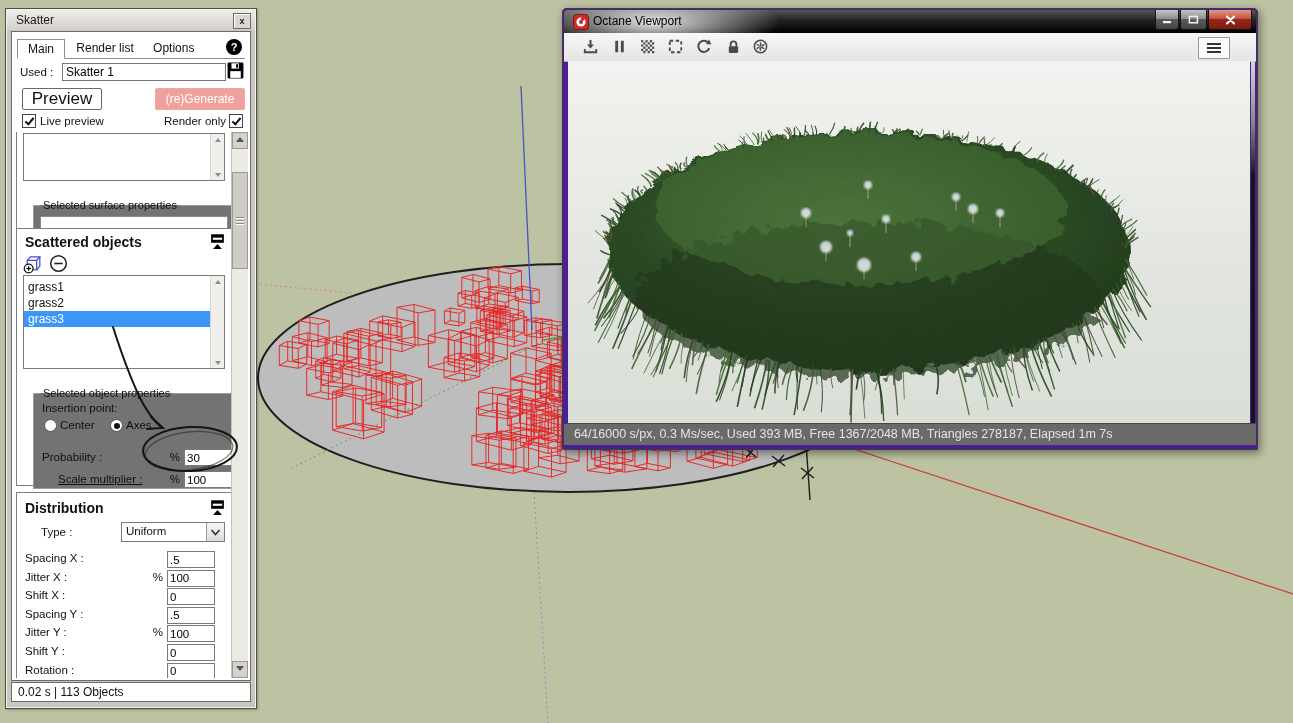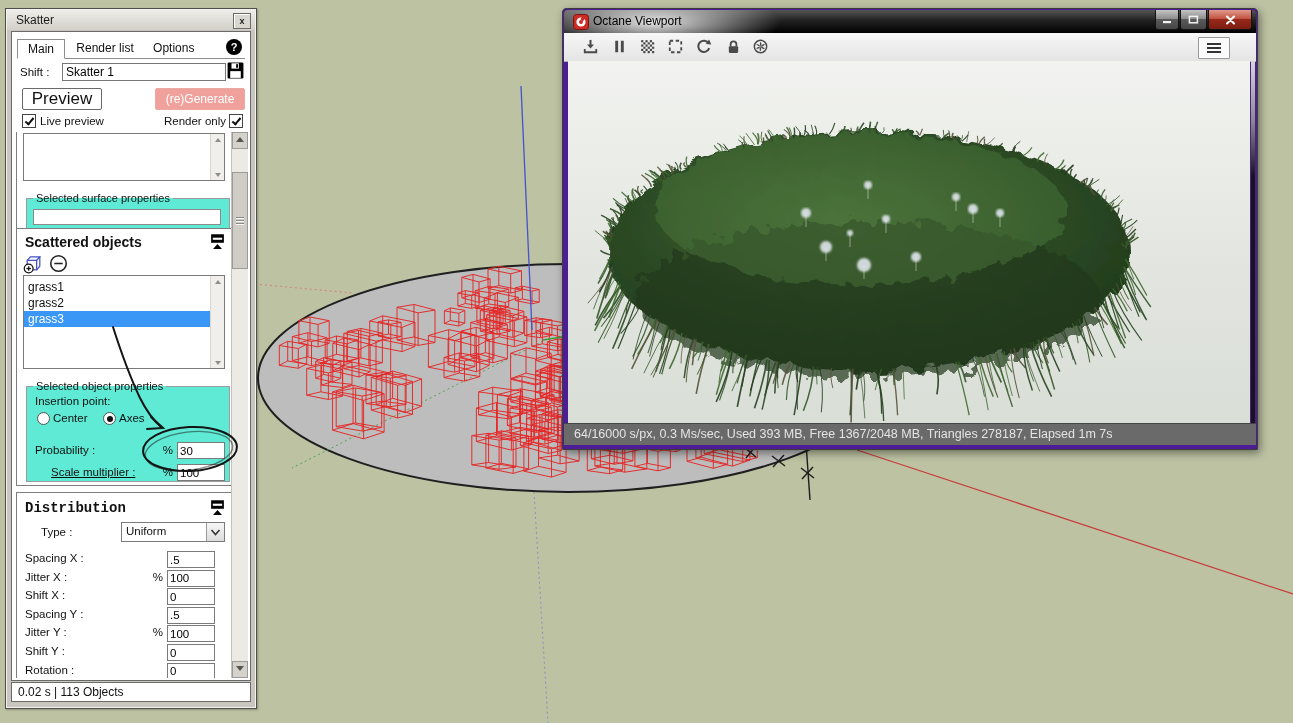--- a/index.html
+++ b/index.html
@@ -66,21 +66,21 @@
 
   .listbox{position:absolute;border:1px solid #7a7a7a;background:#fff;}
   .mini-sb{position:absolute;right:0;top:0;bottom:0;width:13px;background:#f1efeb;border-left:1px solid #d9d6d0;}
   .mini-sb .a{position:absolute;left:0;right:0;height:11px;display:flex;align-items:center;justify-content:center;}
   .mini-sb .a.t{top:0;} .mini-sb .a.b{bottom:0;}
   .mtri-up{width:0;height:0;border-left:3.5px solid transparent;border-right:3.5px solid transparent;border-bottom:4.5px solid #8d8d8d;}
   .mtri-down{width:0;height:0;border-left:3.5px solid transparent;border-right:3.5px solid transparent;border-top:4.5px solid #8d8d8d;}
   .li{height:16px;line-height:16px;font-size:12px;color:#111;padding-left:4px;margin-right:13px;}
   .li.sel{background:var(--selection-blue,#3a97f5);color:#fff;}
 
-  fieldset.fs{position:absolute;border:1px solid #9c9c9c;margin:5px;padding:0;background:#5eead4;}
+  fieldset.fs{position:absolute;border:1px solid #9c9c9c;margin:12px;padding:0;background:#737373;}
   fieldset.fs legend{font-size:11px;color:#111;margin-left:6px;padding:0 3px;}
   .inbox{position:absolute;border:1px solid #8a8a8a;background:#fff;}
   .flbl{position:absolute;font-size:11.5px;color:#111;}
   .pfx{position:absolute;width:16px;text-align:right;font-size:11.5px;color:#111;}
   .fin{position:absolute;height:15px;border:1px solid #7a7a7a;font-family:"Liberation Sans",sans-serif;font-size:11.5px;padding:0 2px;}
   .radio{position:absolute;width:11px;height:11px;border:1px solid #555;border-radius:50%;background:#fff;}
   .radio.sel::after{content:"";position:absolute;left:2.5px;top:2.5px;width:6px;height:6px;border-radius:50%;background:#111;}
 
   .combo{position:absolute;height:18px;border:1px solid #7a7a7a;background:#fff;}
   .combo .val{position:absolute;left:4px;top:2px;font-size:11.5px;color:#111;}
@@ -252,21 +252,21 @@
 
   <div class="sk-main">
     <div class="tabs">
       <span class="tab active">Main</span>
       <span class="tab">Render list</span>
       <span class="tab">Options</span>
       <div class="help">?</div>
     </div>
 
     <div class="name-row">
-      <span class="lbl">Shift :</span>
+      <span class="lbl">Used :</span>
       <input value="Skatter 1" style="">
       <span class="floppy">
         <svg width="19" height="19" viewBox="0 0 18 18">
           <rect x="1.5" y="1.5" width="15" height="15" rx="1.2" fill="#000"></rect>
           <rect x="5.2" y="2.2" width="7" height="5" fill="#fff"></rect>
           <rect x="9.6" y="3" width="1.8" height="3.4" fill="#000"></rect>
           <rect x="4" y="9.6" width="10" height="6.4" fill="#fff"></rect>
         </svg>
       </span>
     </div>
@@ -355,21 +355,21 @@
           <span class="pfx" style="left:130px;top:52px;">%</span>
           <input class="fin" style="left: 150px; top: 50px; width: 42px;" value="30">
 
           <span class="flbl" style="left:24px;top:74px;text-decoration:underline;">Scale multiplier :</span>
           <span class="pfx" style="left:130px;top:74px;">%</span>
           <input class="fin" style="left: 150px; top: 72px; width: 42px;" value="100">
         </fieldset>
       </div>
 
       <div class="secbox" style="top:360px;height:196px;">
-        <div class="sec-h" style="top:7px;font-family:Liberation Mono, monospace;">Distribution</div>
+        <div class="sec-h" style="top:7px;">Distribution</div>
         <span class="collapse" style="top:6px;">
           <svg width="17" height="17" viewBox="0 0 16 16">
             <rect x="2" y="1.2" width="12" height="8" fill="#000"></rect>
             <rect x="3.6" y="4.4" width="8.8" height="2" fill="#fff"></rect>
             <polygon points="8,10.4 3.8,15 12.2,15" fill="#000"></polygon>
           </svg>
         </span>
         <span class="flbl" style="left:24px;top:33px;">Type :</span>
         <div class="combo" style="left:104px;top:29px;width:102px;">
           <span class="val">Uniform</span>

